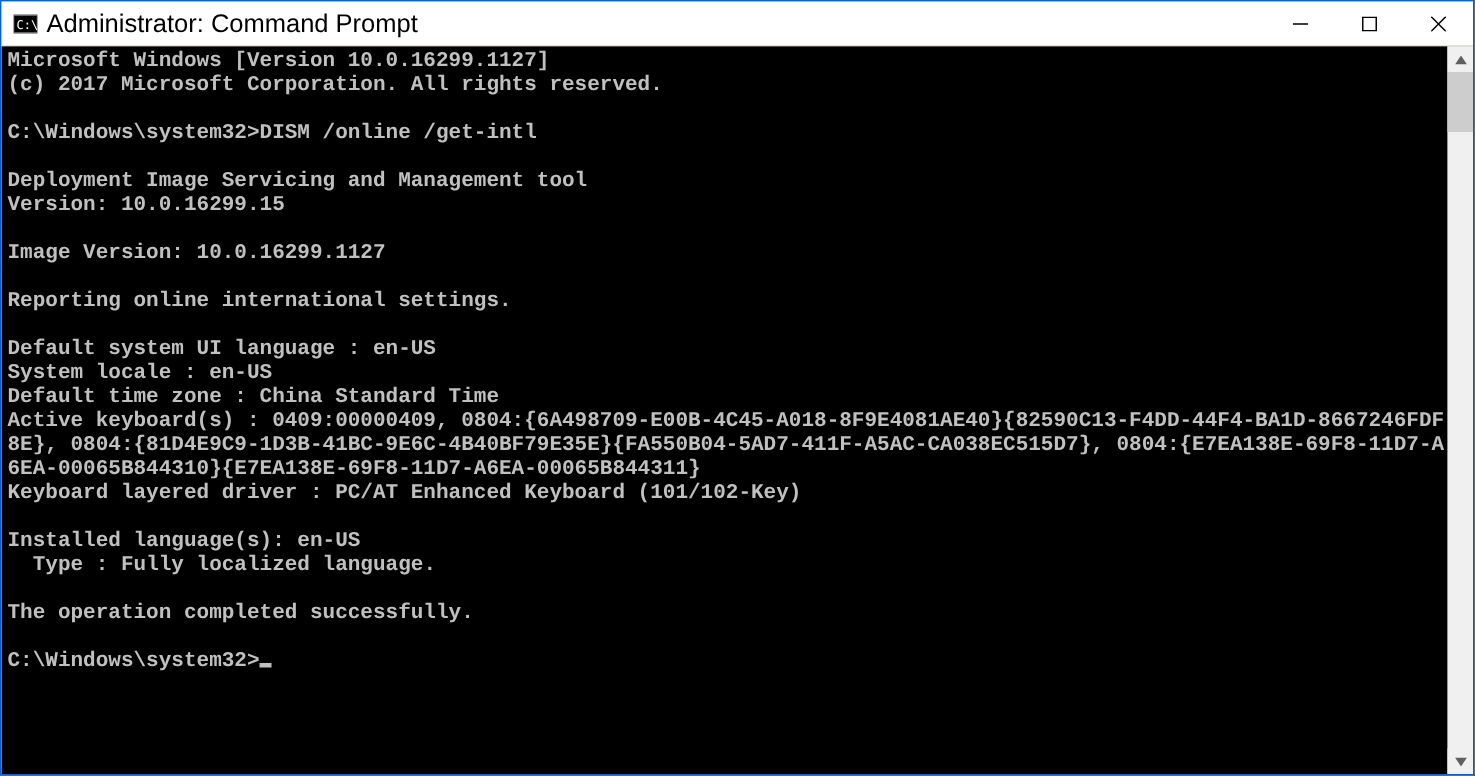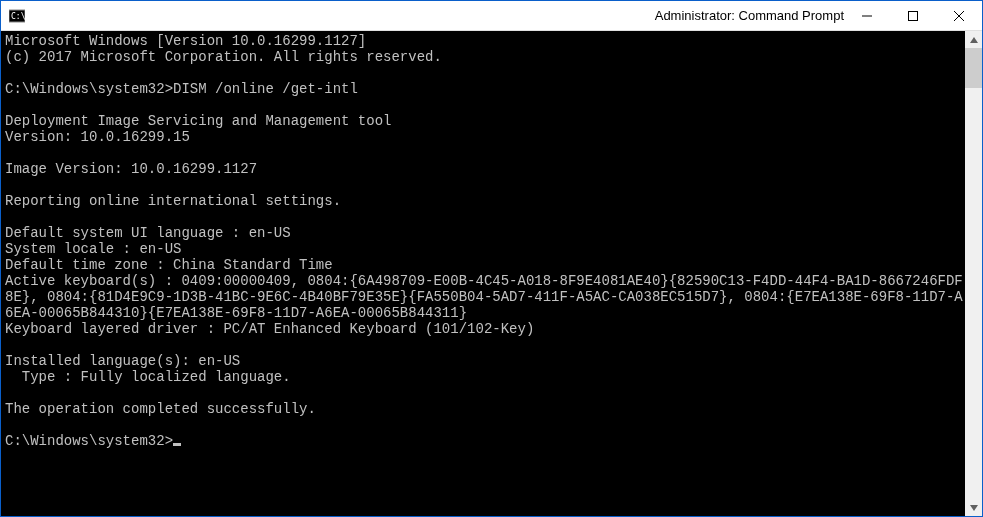--- a/index.html
+++ b/index.html
@@ -21,43 +21,43 @@
       width: 16px;
       height: 16px;
       margin-left: 8px;
       margin-right: 6px;
       display: flex;
       align-items: center;
       justify-content: center;
     }
     .app-icon svg { width: 16px; height: 16px; }
     .title-text {
-      font-size: 13px;
+      font-size: 17px;
       color: #000000;
       flex: 1;
-      text-align: right;
     }
     .window-controls {
       display: flex;
       height: 100%;
     }
     .win-btn {
       width: 46px;
       height: 100%;
       display: flex;
       align-items: center;
       justify-content: center;
       color: #000;
       font-size: 10px;
     }
     .win-btn svg { width: 10px; height: 10px; }
     .content-wrap {
       display: flex;
       height: calc(100% - 30px);
       background: #a16207;
+      font-weight: bold;
     }
     .terminal {
       flex: 1;
       background: #000000;
       color: #c0c0c0;
       font-family: Consolas, "Courier New", monospace;
       font-size: 14px;
       line-height: 16px;
       padding: 2px 0 0 4px;
       white-space: pre-wrap;

